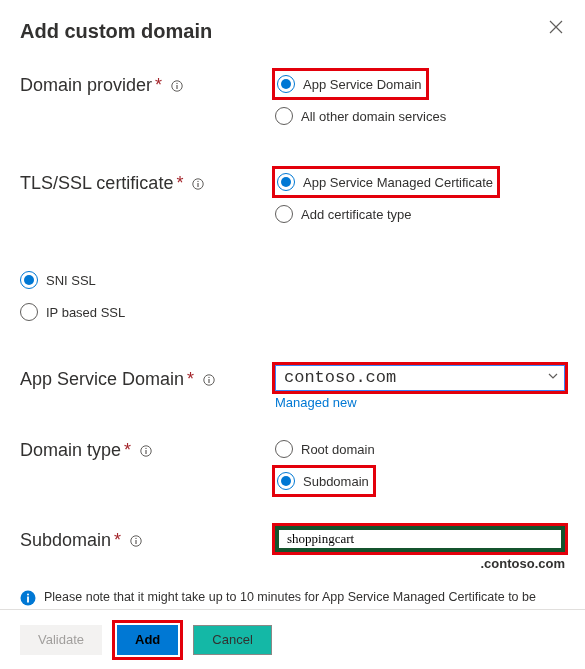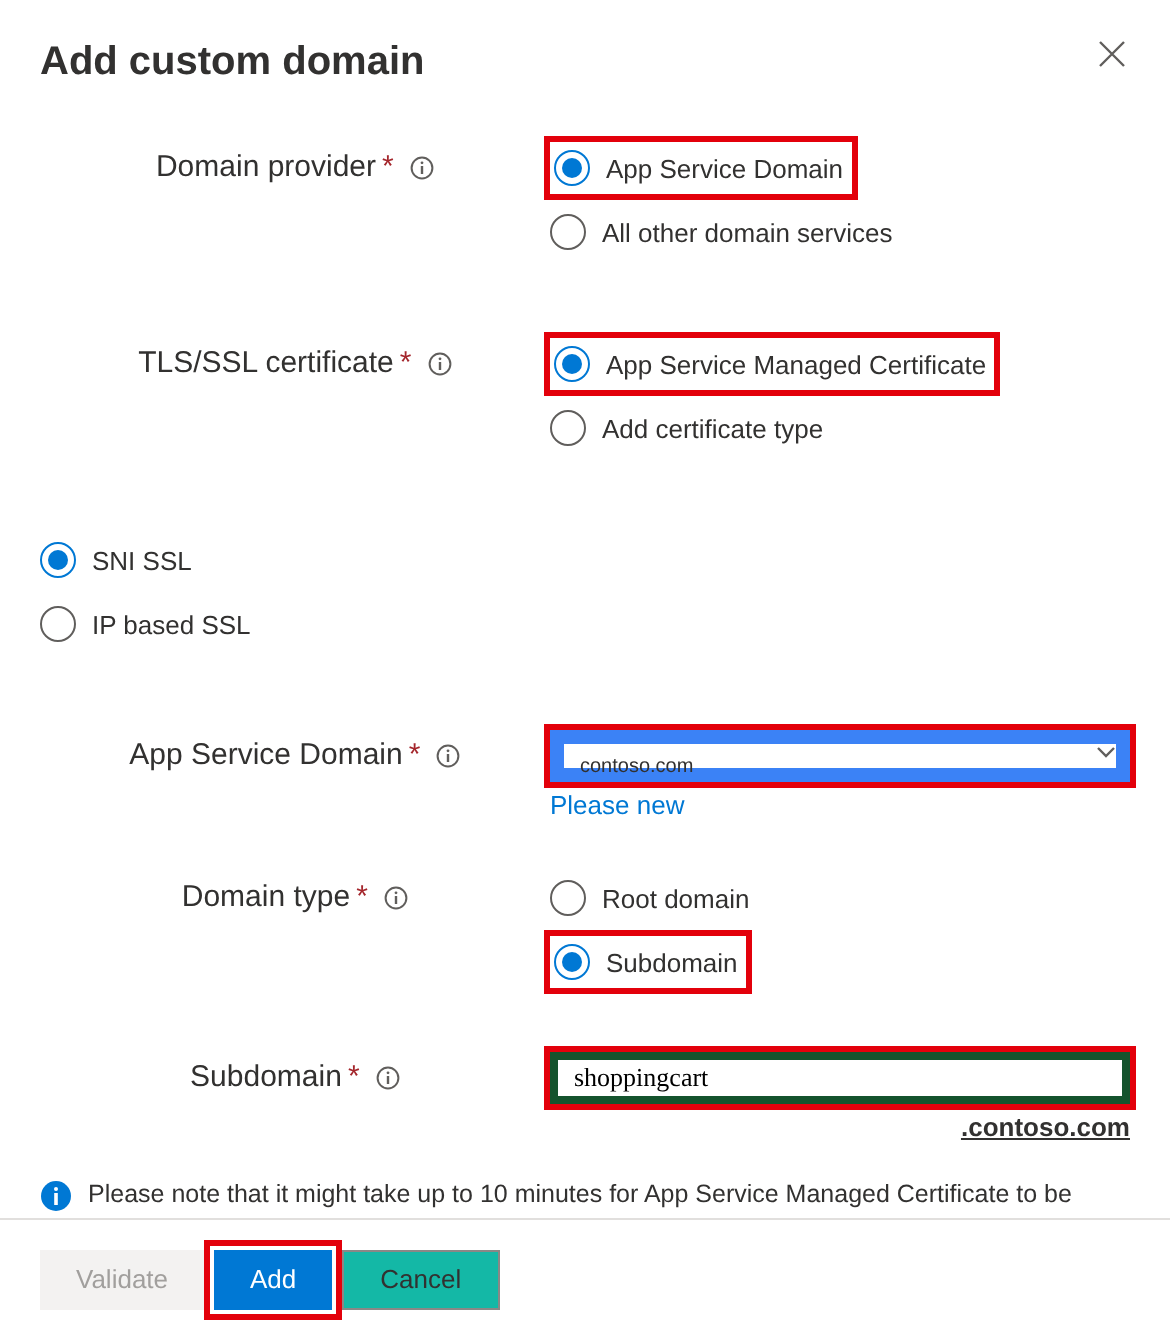--- a/index.html
+++ b/index.html
@@ -14,63 +14,63 @@
     overflow: hidden;
     position: relative;
   }
   .pane { padding: 20px 20px 0 20px; }
   .header { display:flex; justify-content:space-between; align-items:flex-start; margin-bottom:28px; }
   .title { font-size:20px; font-weight:600; margin:0; }
   .close { width:16px; height:16px; cursor:pointer; color:#605e5c; }
   .close svg { width:14px; height:14px; display:block; }
 
   .row { display:flex; align-items:flex-start; margin-bottom:10px; }
-  .label-col { width:255px; padding-top:4px; font-size:15px;text-align:center; }
+  .label-col { width:255px; padding-top:4px; font-size:18px; }
   .label-col .star { color:#a4262c; margin-left:3px; }
   .info-icon { display:inline-block; margin-left:4px; vertical-align:middle; }
   .info-icon svg { width:12px; height:12px; display:block; }
   .value-col { flex:1; }
 
   .radio-line { display:flex; align-items:center; height:26px; margin-bottom:6px; position:relative; }
   .radio { width:18px; height:18px; border:1px solid #605e5c; border-radius:50%; margin-right:8px; display:flex; align-items:center; justify-content:center; flex-shrink:0; cursor:pointer; }
   .radio.selected { border-color:#0078d4; }
   .radio.selected::after { content:""; width:10px; height:10px; background:#0078d4; border-radius:50%; }
   .radio-text { font-size:13px; }
   .radio-line.padded { padding:2px 4px 2px 2px; }
 
   .highlight { outline:3px solid #e3000b; outline-offset:0; }
 
   .group-spacer { height:24px; }
   .group-spacer-small { height:16px; }
 
   .select-box { position:relative; }
-  .select { width:100%; height:26px; border:7px solid #3b82f6; padding:0 26px 0 8px; font-size:10px; background:#fff; line-height:24px; }
+  .select { width:100%; height:26px; border:1px solid #3b82f6; padding:0 26px 0 8px; font-size:17px; background:#fff; line-height:24px;font-family:Liberation Mono, monospace; }
   .chev { position:absolute; right:6px; top:5px; }
   .chev svg { width:12px; height:12px; }
   .link { color:#0078d4; font-size:13px; padding-top:4px; display:inline-block; cursor:pointer; }
 
   .input-box input {
     width:100%; height:26px; border:4px solid #14532d; padding:0 8px; font-size:13px; font-family:Liberation Serif, serif;
     outline:none;
   }
-  .suffix { text-align:right; font-size:13px; font-weight:600; color:#323130; padding-top:4px;text-decoration:underline; }
+  .suffix { text-align:right; font-size:13px; font-weight:600; color:#323130; padding-top:4px; }
 
   .note { display:flex; align-items:flex-start; margin-top:18px; font-size:12.5px; line-height:1.4; }
   .note-icon { flex-shrink:0; margin-right:8px; margin-top:1px; }
   .note-icon svg { width:16px; height:16px; }
 
   .footer {
     position:absolute; left:0; right:0; bottom:0; height:60px;
     border-top:1px solid #e1dfdd;
-    display:flex; align-items:center; padding:0 20px; gap:0;
+    display:flex; align-items:center; padding:0 20px; gap:10px;
     background:#fff;
   }
   .btn { height:30px; padding:0 18px; font-size:13px; border:none; cursor:pointer; font-family:inherit; }
   .btn-disabled { background:#f3f2f1; color:#a19f9d; }
-  .btn-primary { background:#0078d4; color:#ffffff; }
+  .btn-primary { background:#0078d4; color:#000000;font-weight:bold; }
   .btn-secondary { background:#14b8a6; color:#323130; border:1px solid #8a8886; }
   .btn-primary-wrap { border:3px solid #e3000b; padding:2px; display:inline-block; }
 </style>
 </head>
 <body>
 
 <div class="pane">
   <div class="header">
     <h1 class="title">Add custom domain</h1>
     <div class="close">
@@ -150,21 +150,21 @@
             <rect x="5.4" y="5" width="1.2" height="4" fill="#605e5c"></rect>
           </svg></span>
     </div>
     <div class="value-col">
       <div class="select-box highlight">
         <div class="select">contoso.com</div>
         <div class="chev"><svg viewBox="0 0 12 12">
               <path d="M2 4 L6 8 L10 4" fill="none" stroke="#605e5c" stroke-width="1.2"></path>
             </svg></div>
       </div>
-      <span class="link">Please new</span>
+      <span class="link">Managed new</span>
     </div>
   </div>
 
   <div class="group-spacer-small"></div>
 
   <div class="row">
     <div class="label-col">
       <span>Domain type</span><span class="star">*</span>
       <span class="info-icon"><svg viewBox="0 0 12 12">
             <circle cx="6" cy="6" r="5.2" fill="none" stroke="#605e5c" stroke-width="1"></circle>

